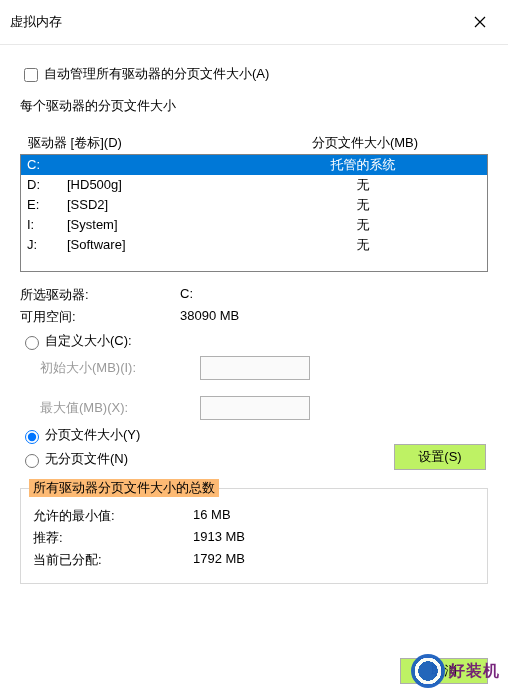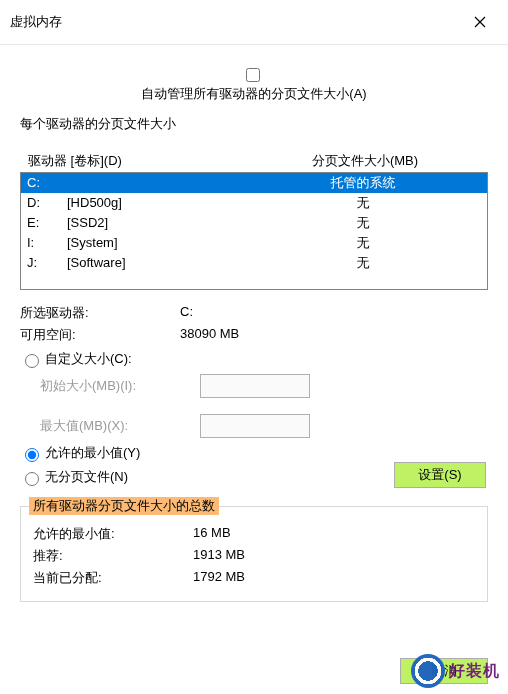--- a/index.html
+++ b/index.html
@@ -20,21 +20,21 @@
     padding: 0 8px 0 10px;
     border-bottom: 1px solid #e8e8e8;
   }
   .titlebar .title { flex: 1; font-size: 13px; }
   .titlebar .close {
     width: 40px; height: 30px;
     display: flex; align-items: center; justify-content: center;
     cursor: pointer;
   }
   .content { padding: 12px 20px 10px 20px; }
-  .checkbox-row { display: flex; align-items: center; margin: 8px 0 12px 0; flex-direction: column; }
+  .checkbox-row { display: flex; align-items: flex-start; margin: 8px 0 12px 0; }
   .checkbox-row input { width: 14px; height: 14px; margin-right: 6px; }
   .section-label { margin: 4px 0 17px 0; }
   .list-header {
     display: flex; padding: 2px 6px 2px 8px;
   }
   .col-drive { width: 220px; }
   .col-size { flex: 1; text-align: center; }
   .drive-list {
     border: 1px solid #828282;
     height: 118px;
@@ -190,21 +190,21 @@
 
   <div class="size-grid">
     <span class="lbl disabled">初始大小(MB)(I):</span>
     <input type="text" disabled="" value="" style="">
     <span class="lbl disabled">最大值(MB)(X):</span>
     <input type="text" disabled="" value="" style="">
   </div>
 
   <label class="radio-row">
     <input type="radio" name="pgmode" checked="" style="">
-    <span>允许的最小值(Y)</span>
+    <span>分页文件大小(Y)</span>
   </label>
 
   <label class="radio-row">
     <input type="radio" name="pgmode" style="">
     <span>无分页文件(N)</span>
   </label>
 
   <div class="set-row">
     <button class="btn">设置(S)</button>
   </div>

